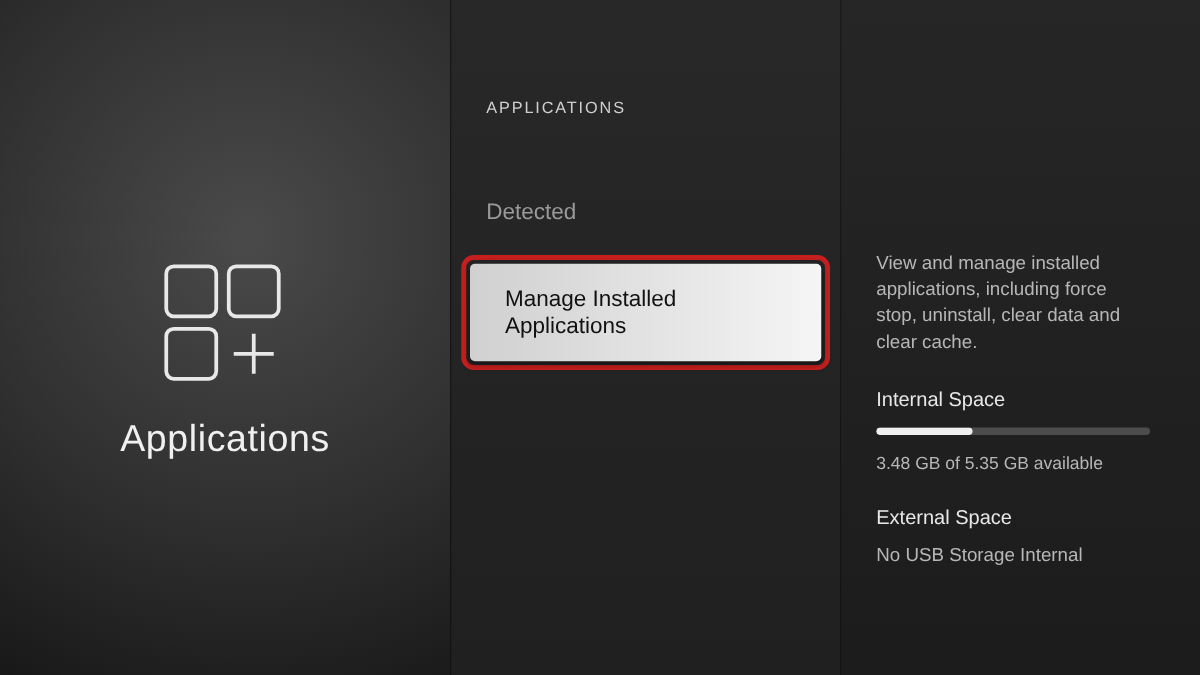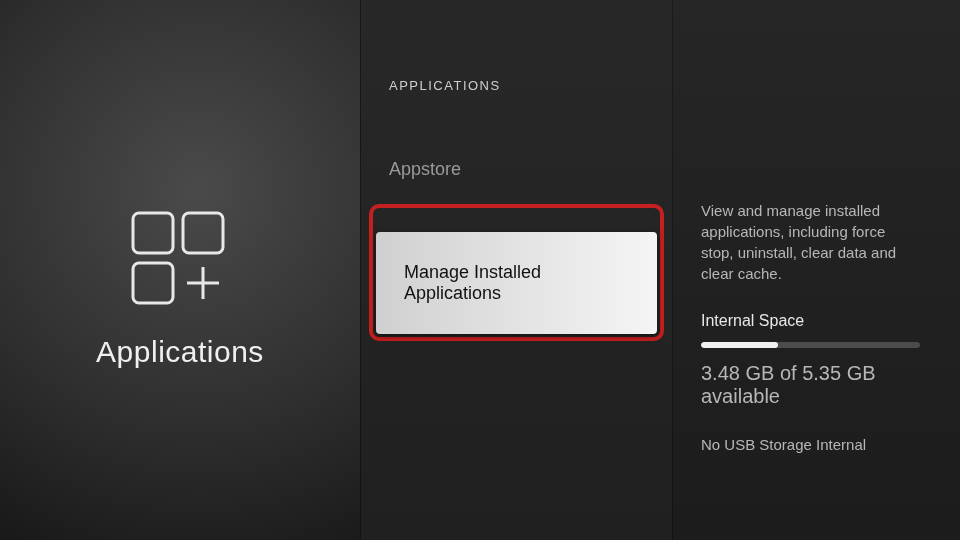--- a/index.html
+++ b/index.html
@@ -58,24 +58,23 @@
   .selected-wrap {
     border: 4px solid #c51f1f;
     border-radius: 10px;
     margin: 6px 8px 6px 8px;
     padding: 3px;
   }
   .menu-item.selected {
     background: linear-gradient(to right, #d0d0d0 0%, #f5f5f5 100%);
     color: #111;
     border-radius: 4px;
-    padding: 30px 28px;
+    padding: 18px 28px;
     font-size: 18px;
     box-shadow: 0 2px 6px rgba(0,0,0,0.5);
-    margin-top: 21px;
   }
 
   
   .right-pane {
     flex: 1;
     height: 100%;
     background: linear-gradient(to bottom, #262626 0%, #1c1c1c 100%);
     padding: 200px 40px 0 28px;
     border-left: 1px solid rgba(0,0,0,0.3);
   }
@@ -98,21 +97,21 @@
     border-radius: 3px;
     overflow: hidden;
     margin-bottom: 14px;
   }
   .bar-fill {
     height: 100%;
     background: #f0f0f0;
     border-radius: 3px;
   }
   .storage-text {
-    font-size: 20px;
+    font-size: 14px;
     color: #b7b7b7;
     margin-bottom: 28px;
   }
   .ext-text {
     font-size: 15px;
     color: #b7b7b7;
   }
 </style>
 </head>
 <body>
@@ -127,30 +126,31 @@
       <line x1="78" y1="56" x2="78" y2="88" stroke="#e8e8e8" stroke-width="3"></line>
       <line x1="62" y1="72" x2="94" y2="72" stroke="#e8e8e8" stroke-width="3"></line>
     </svg>
   </div>
   <div class="left-title">Applications</div>
 </div>
 
 <div class="middle-pane">
   <div class="section-header">APPLICATIONS</div>
 
-  <div class="menu-item">Appstore</div>
+  <div class="menu-item">Detected</div>
 
   <div class="selected-wrap">
     <div class="menu-item selected">Manage Installed Applications</div>
   </div>
 </div>
 
 <div class="right-pane">
   <div class="desc">View and manage installed applications, including force stop, uninstall, clear data and clear cache.</div>
 
   <div class="sub-head">Internal Space</div>
   <div class="bar-track">
     <div class="bar-fill" id="bar-fill" style="width: 35%;"></div>
   </div>
   <div class="storage-text">3.48 GB of 5.35 GB available</div>
 
+  <div class="sub-head">External Space</div>
   <div class="ext-text">No USB Storage Internal</div>
 </div>
 
 </body></html>

